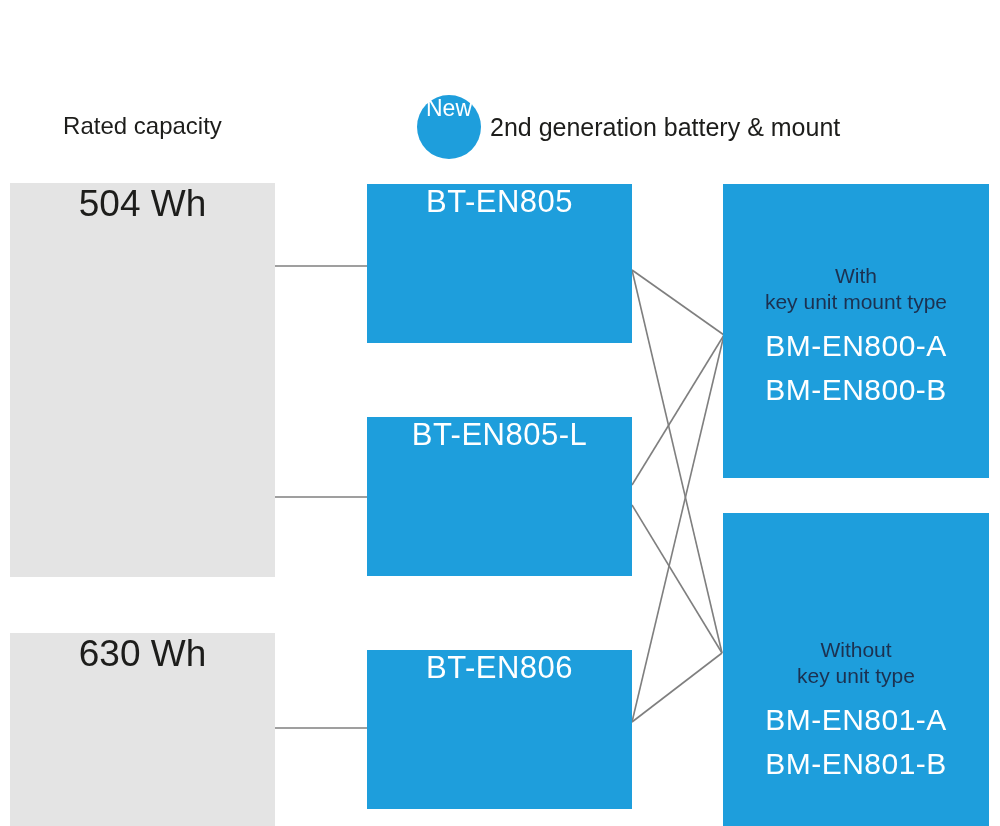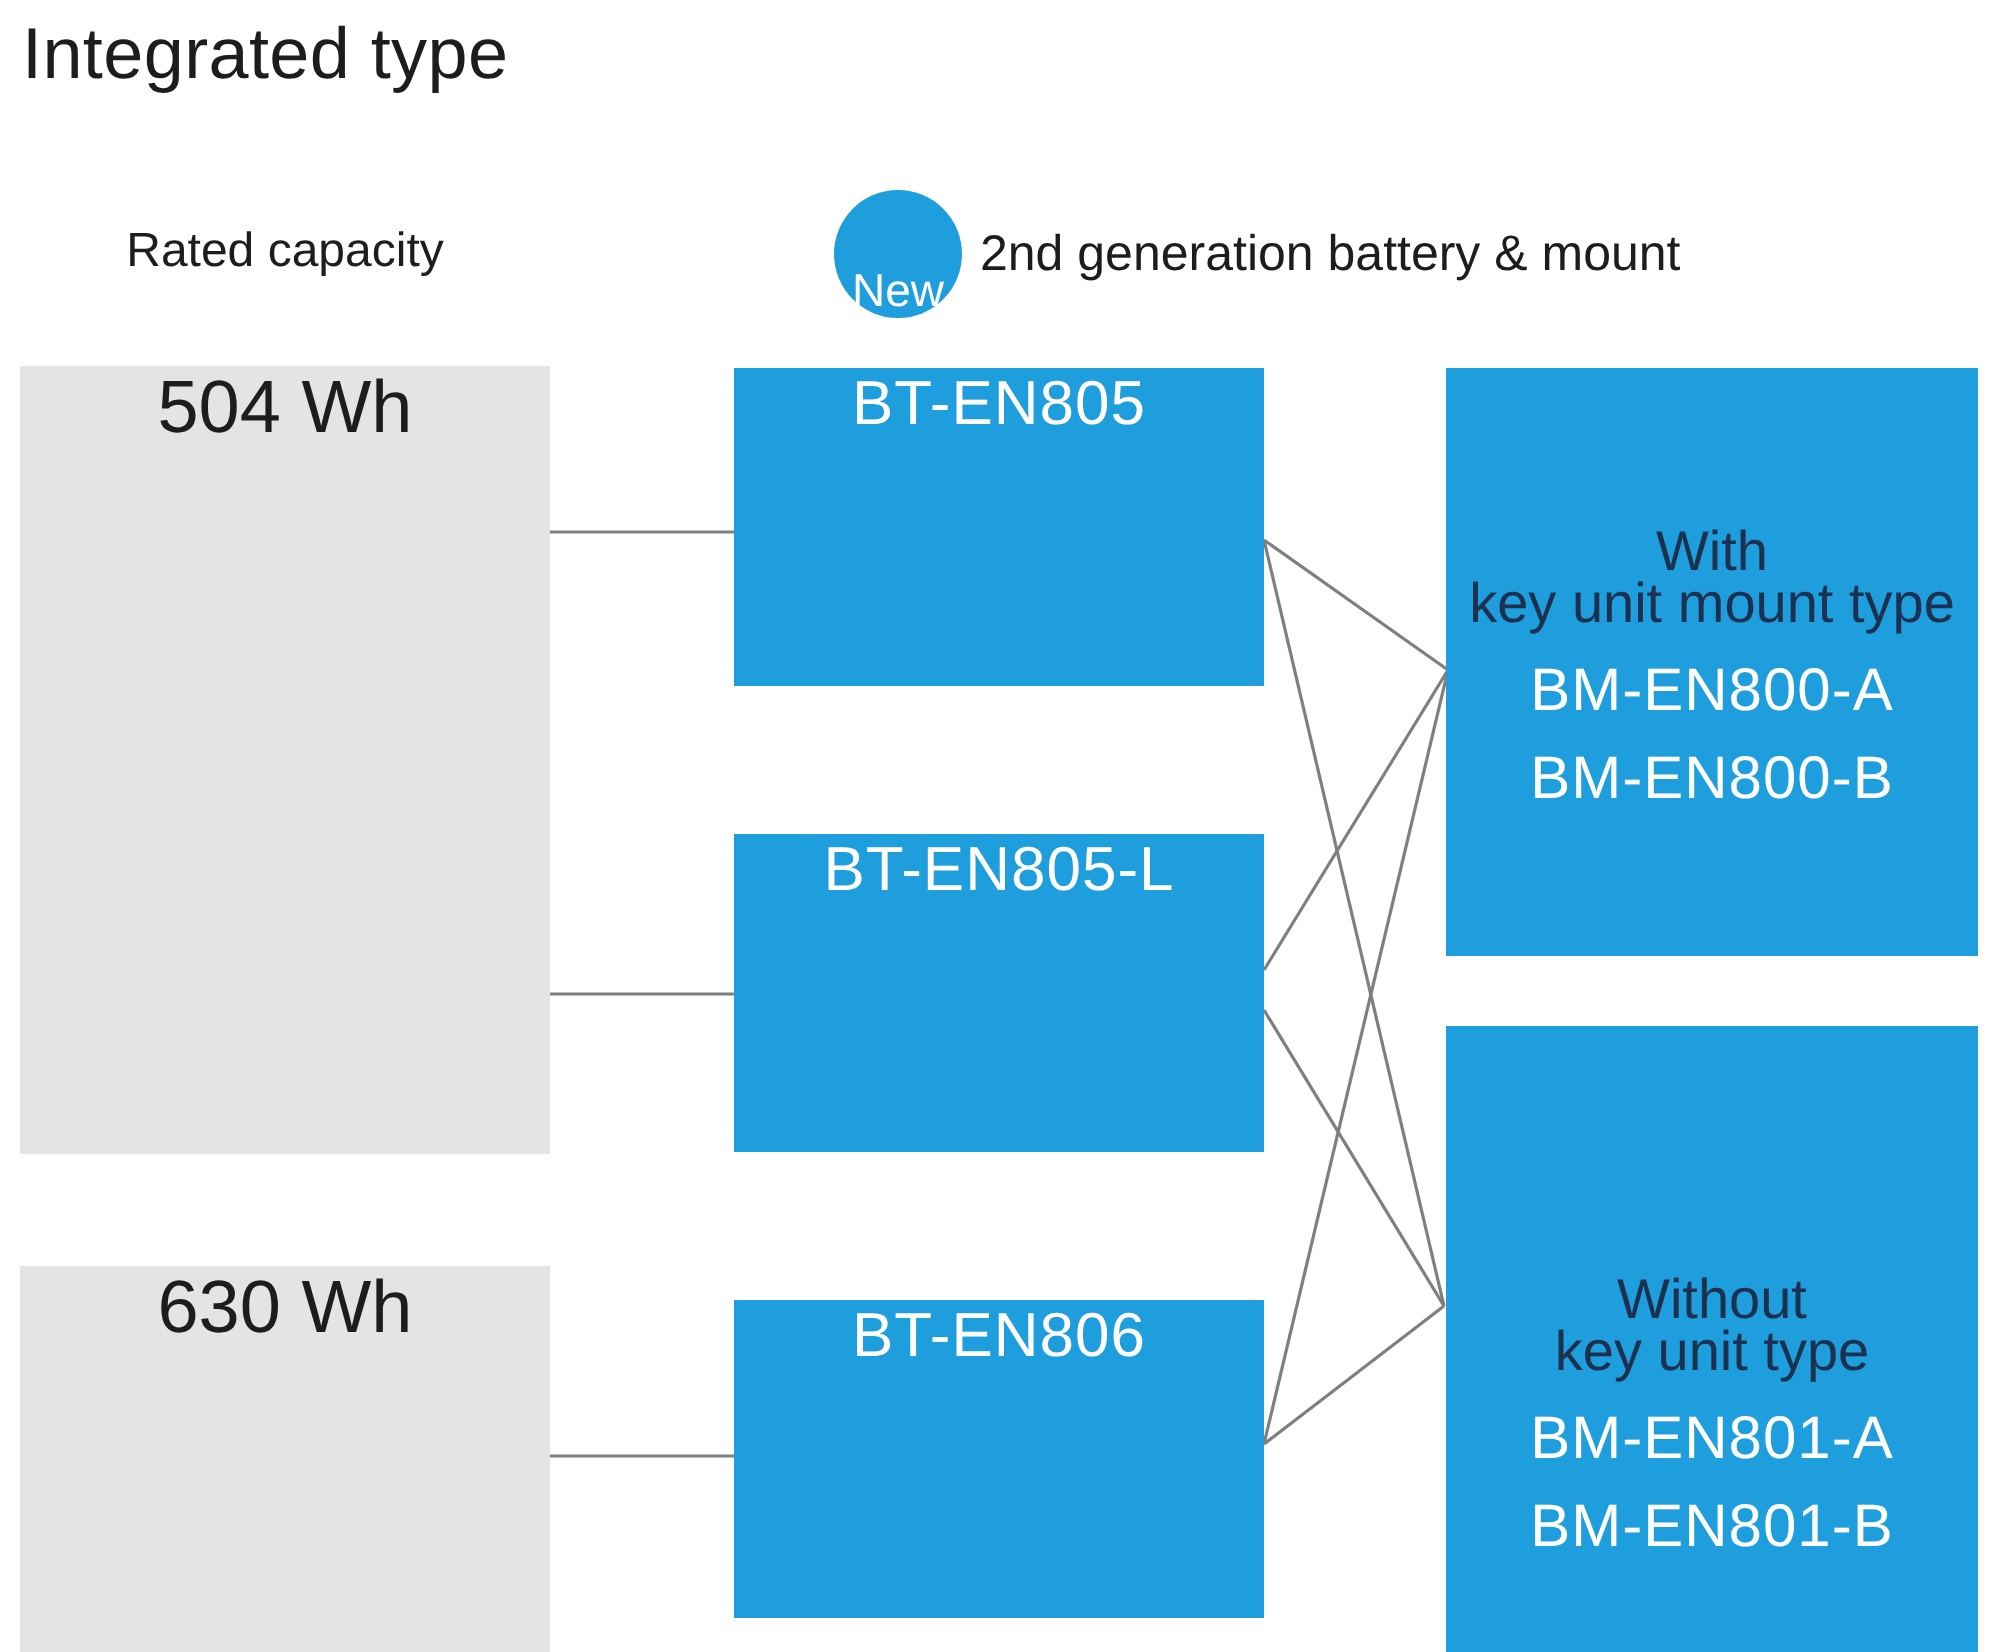--- a/index.html
+++ b/index.html
@@ -36,21 +36,21 @@
     font-size: 24px;
     color: var(--text-dark);
   }
   .new-badge {
     position: absolute;
     left: 417px; top: 95px;
     width: 64px; height: 64px;
     border-radius: 50%;
     background: var(--blue);
     color: var(--white);
-    display: flex; align-items: flex-end; justify-content: center;
+    display: flex; align-items: flex-start; justify-content: center;
     font-size: 23px;
   }
   .col-header-right {
     position: absolute;
     left: 490px; top: 95px;
     height: 64px;
     display: flex; align-items: center;
     font-size: 25px;
     color: var(--text-dark);
   }
@@ -88,38 +88,37 @@
   .battery-3 { top: 650px; }
   .mount-box {
     background: var(--blue);
     left: 723px; width: 266px;
     flex-direction: column;
   }
   .mount-top { top: 184px; height: 294px; }
   .mount-bottom { top: 513px; height: 384px; }
   .mount-type {
     color: var(--navy);
-    font-size: 28px;
+    font-size: 21px;
     line-height: 26px;
     margin-bottom: 9px;
     margin-top: 13px;
   }
   .mount-model {
     color: var(--white);
     font-size: 30px;
     letter-spacing: 0.5px;
     line-height: 44px;
   }
 </style>
 </head>
 <body>
 
 <div class="canvas">
 
-  <div class="page-title">Integrated type</div>
 
   <div class="col-header-left">Rated capacity</div>
 
   <div class="new-badge">
     <span>New</span>
   </div>
 
   <div class="col-header-right">2nd generation battery &amp; mount</div>
 
   <svg class="connector-layer" viewBox="0 0 1000 826" xmlns="http://www.w3.org/2000/svg">

